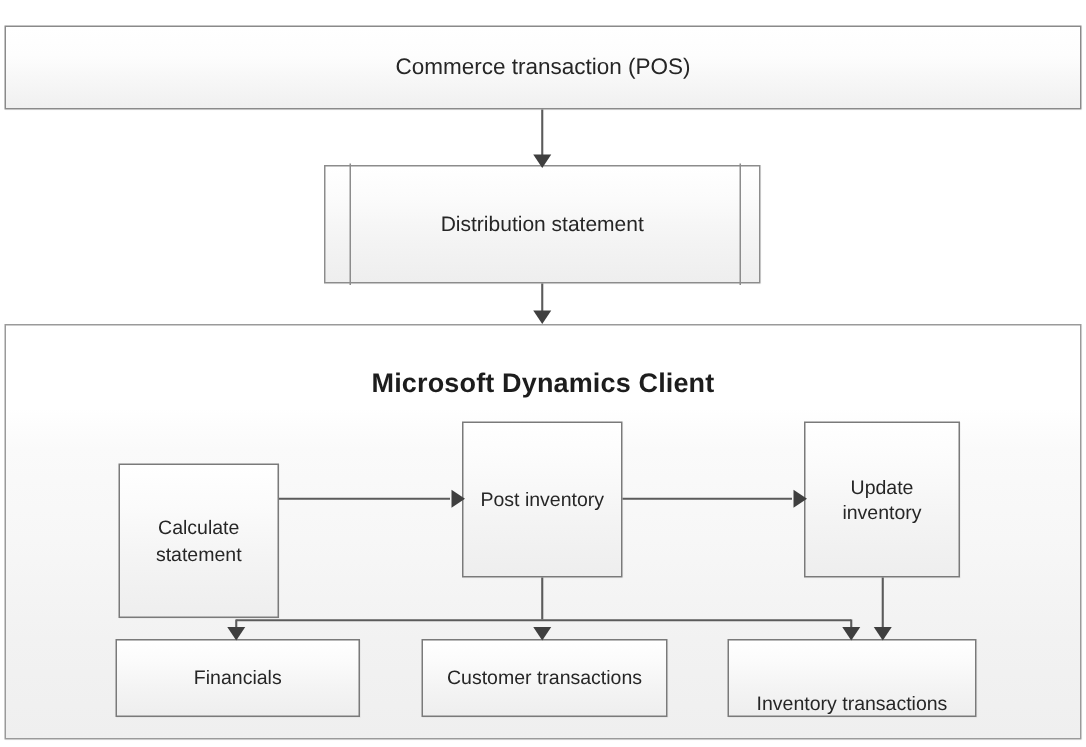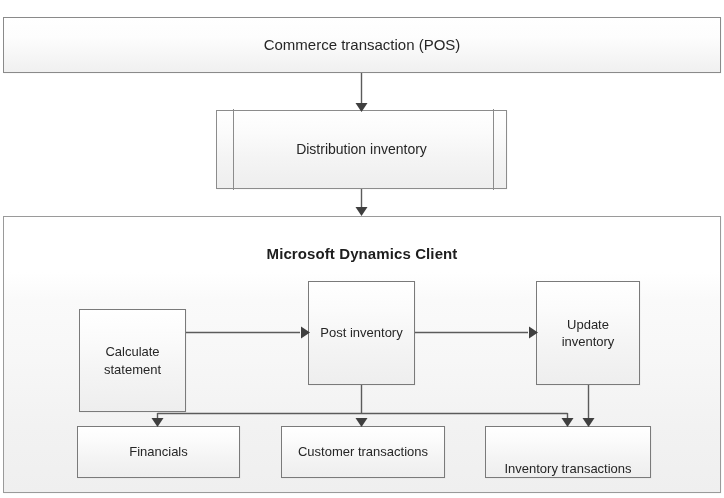--- a/index.html
+++ b/index.html
@@ -62,21 +62,21 @@
                 #efefef 100%);
     box-shadow: 0.5px 0.5px 0 rgba(0,0,0,0.05);
   }
   #client-title {
     position: absolute;
     left: 0;
     top: 245px;
     width: 724px;
     text-align: center;
     font-weight: bold;
-    font-size: 15px;
+    font-size: 18px;
     letter-spacing: 0.1px;
     color: #1d1d1d;
   }
 
   
   #commerce-box {
     left: 3px;
     top: 17px;
     width: 718px;
     height: 56px;
@@ -154,21 +154,21 @@
 
 <div id="canvas">
 
   <div class="node" id="commerce-box">
     <span class="label">Commerce transaction (POS)</span>
   </div>
 
   <div class="node" id="distribution-box">
     <span class="bar-line" id="dist-line-left"></span>
     <span class="bar-line" id="dist-line-right"></span>
-    <span class="label">Distribution inventory</span>
+    <span class="label">Distribution statement</span>
   </div>
 
   <div id="client-container"></div>
   <div id="client-title">Microsoft Dynamics Client</div>
 
   <div class="node" id="calculate-box">
     <span class="label">Calculate
 statement</span>
   </div>
 

